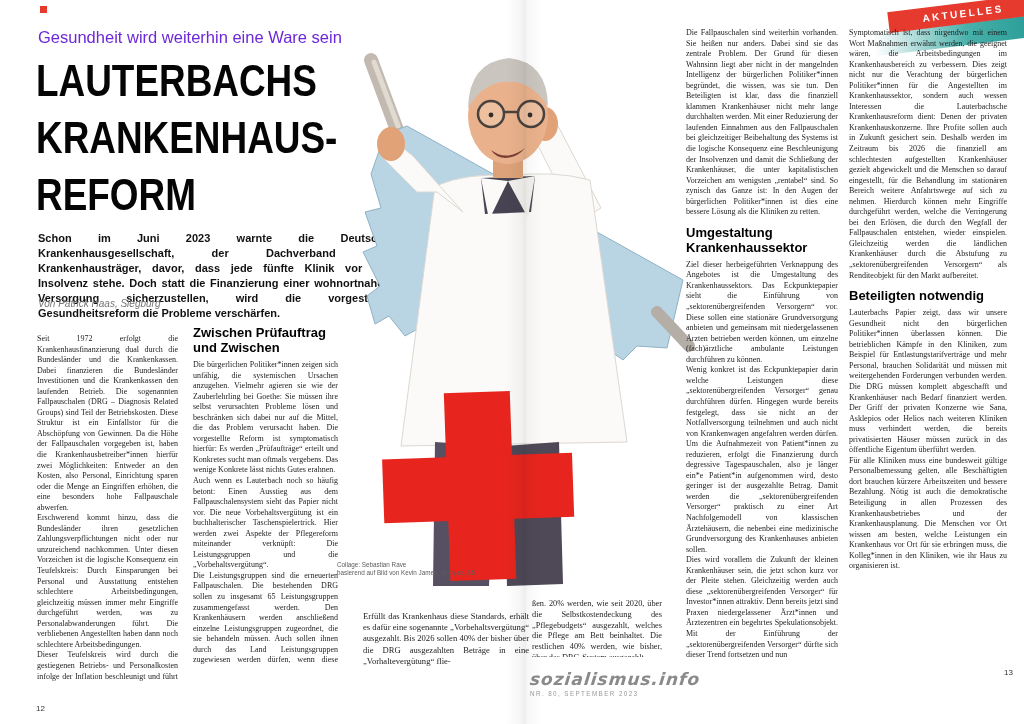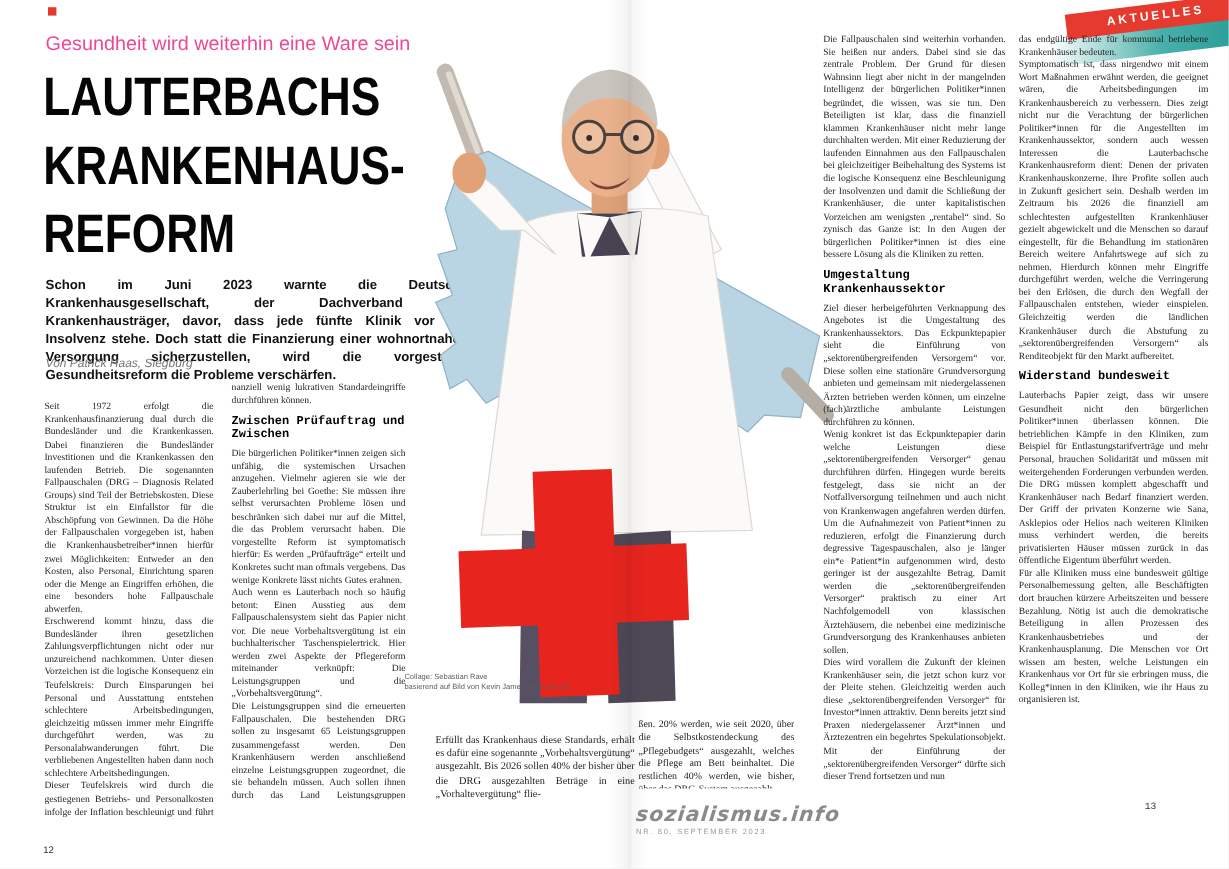--- a/index.html
+++ b/index.html
@@ -7,47 +7,47 @@
           font-family:"Liberation Serif",serif;color:#1d1d1d;margin:0 auto;}
   .gutter{position:absolute;left:506px;top:0;width:36px;height:724px;pointer-events:none;
           background:linear-gradient(90deg,rgba(0,0,0,0) 0%,rgba(0,0,0,0.045) 45%,rgba(0,0,0,0.07) 52%,rgba(0,0,0,0.03) 60%,rgba(0,0,0,0) 100%);}
   .corner-square{position:absolute;left:40px;top:6px;width:7px;height:7px;background:#e63a2e;}
   .badge{position:absolute;right:-14px;top:3px;width:150px;height:21px;background:#e63a2e;
          transform:rotate(-7deg);display:flex;align-items:center;justify-content:center;
          font-family:"Liberation Sans",sans-serif;font-weight:bold;font-size:10px;letter-spacing:2.4px;color:#fff;}
   .badge-teal{position:absolute;right:-20px;top:24px;width:170px;height:22px;transform:rotate(-7deg);
          background:linear-gradient(90deg,rgba(41,162,155,0) 0%,rgba(41,162,155,.85) 55%,#239a93 100%);}
   .kicker{position:absolute;left:38px;top:28px;font-family:"Liberation Sans",sans-serif;
-          font-size:16.5px;color:#ec4899;}
+          font-size:16.5px;color:#6d28d9;}
   .title{position:absolute;left:36px;top:52px;margin:0;font-family:"Liberation Sans",sans-serif;
          font-weight:900;font-size:45px;line-height:57px;color:#050505;letter-spacing:0;
          transform:scaleX(.82);transform-origin:left top;white-space:nowrap;}
   .title span{display:block;}
   .lead{position:absolute;left:38px;top:231px;width:352px;margin:0;
         font-family:"Liberation Sans",sans-serif;font-weight:bold;font-size:11px;line-height:15px;
         text-align:justify;color:#111;}
   .byline{position:absolute;left:38px;top:298px;margin:0;font-family:"Liberation Sans",sans-serif;
           font-style:italic;font-size:10px;color:#767676;}
   .col{position:absolute;overflow:hidden;}
   .col p{margin:0;font-size:8px;line-height:10.55px;text-align:justify;hyphens:auto;}
-  .col h3{margin:7px 0 5px 0;font-family:Liberation Mono, monospace;font-size:10px;color:#000;}
+  .col h3{margin:7px 0 5px 0;font-family:Liberation Sans, sans-serif;font-size:13px;color:#000;}
   .col-l1{left:37px;top:334px;width:141px;height:348px;}
   .col-l2{left:193px;top:318px;width:145px;height:348px;}
   .col-o1{left:363px;top:611px;width:166px;height:56px;}
   .col-o1 p{font-size:8.6px;line-height:11.2px;}
   .col-o2{left:532px;top:599px;width:130px;height:58px;}
   .col-o2 p{font-size:8.3px;line-height:10.8px;}
   .col-r1{left:686px;top:28px;width:152px;height:640px;}
   .col-r2{left:849px;top:28px;width:158px;height:640px;}
   .figure{position:absolute;left:285px;top:16px;width:410px;height:592px;}
   .caption{position:absolute;left:337px;top:561px;font-family:"Liberation Sans",sans-serif;
            font-size:6.3px;line-height:8px;color:#5c5c5c;}
   .pageno{position:absolute;top:668px;font-family:"Liberation Sans",sans-serif;font-size:8px;color:#333;}
   .pageno-left{left:36px;margin-top:36px;}
-  .pageno-right{left:954px;font-family:Liberation Mono, monospace;}
+  .pageno-right{left:1004px;}
   .footer{position:absolute;left:530px;top:670px;color:#8d8d8d;}
   .footer .logo{font-family:"DejaVu Sans",sans-serif;font-weight:bold;font-style:italic;
                 font-size:17px;letter-spacing:1px;transform:skewX(-6deg);transform-origin:left;
                 color:#8a8a8a;line-height:19px;}
   .footer .issue{font-family:"Liberation Sans",sans-serif;font-size:6.3px;letter-spacing:1.4px;
                  color:#9a9a9a;text-transform:uppercase;margin-top:1px;}
 </style>
 </head>
 <body>
 
@@ -65,21 +65,20 @@
   </h1>
   <p class="lead">Schon im Juni 2023 warnte die Deutsche Krankenhausgesellschaft, der Dachverband der Krankenhausträger, davor, dass jede fünfte Klinik vor der Insolvenz stehe. Doch statt die Finanzierung einer wohnortnahen Versorgung sicherzustellen, wird die vorgestellte Gesundheitsreform die Probleme verschärfen.</p>
   <p class="byline">Von Patrick Haas, Siegburg</p>
 
   <div class="col col-l1">
     <p>Seit 1972 erfolgt die Krankenhausfinanzierung dual durch die Bundesländer und die Krankenkassen. Dabei finanzieren die Bundesländer Investitionen und die Krankenkassen den laufenden Betrieb. Die sogenannten Fallpauschalen (DRG – Diagnosis Related Groups) sind Teil der Betriebskosten. Diese Struktur ist ein Einfallstor für die Abschöpfung von Gewinnen. Da die Höhe der Fallpauschalen vorgegeben ist, haben die Krankenhausbetreiber*innen hierfür zwei Möglichkeiten: Entweder an den Kosten, also Personal, Einrichtung sparen oder die Menge an Eingriffen erhöhen, die eine besonders hohe Fallpauschale abwerfen.</p>
     <p>Erschwerend kommt hinzu, dass die Bundesländer ihren gesetzlichen Zahlungsverpflichtungen nicht oder nur unzureichend nachkommen. Unter diesen Vorzeichen ist die logische Konsequenz ein Teufelskreis: Durch Einsparungen bei Personal und Ausstattung entstehen schlechtere Arbeitsbedingungen, gleichzeitig müssen immer mehr Eingriffe durchgeführt werden, was zu Personalabwanderungen führt. Die verbliebenen Angestellten haben dann noch schlechtere Arbeitsbedingungen.</p>
     <p>Dieser Teufelskreis wird durch die gestiegenen Betriebs- und Personalkosten infolge der Inflation beschleunigt und führt zu drohenden Insolvenzen bei Kliniken, die wenig spezialisiert sind und „nur“ die fi-</p>
   </div>
   <div class="col col-l2">
-    <p>nanziell wenig lukrativen Standardeingriffe durchführen können.</p>
     <h3>Zwischen Prüfauftrag und Zwischen</h3>
     <p>Die bürgerlichen Politiker*innen zeigen sich unfähig, die systemischen Ursachen anzugehen. Vielmehr agieren sie wie der Zauberlehrling bei Goethe: Sie müssen ihre selbst verursachten Probleme lösen und beschränken sich dabei nur auf die Mittel, die das Problem verursacht haben. Die vorgestellte Reform ist symptomatisch hierfür: Es werden „Prüfaufträge“ erteilt und Konkretes sucht man oftmals vergebens. Das wenige Konkrete lässt nichts Gutes erahnen.</p>
     <p>Auch wenn es Lauterbach noch so häufig betont: Einen Ausstieg aus dem Fallpauschalensystem sieht das Papier nicht vor. Die neue Vorbehaltsvergütung ist ein buchhalterischer Taschenspielertrick. Hier werden zwei Aspekte der Pflegereform miteinander verknüpft: Die Leistungsgruppen und die „Vorbehaltsvergütung“.</p>
     <p>Die Leistungsgruppen sind die erneuerten Fallpauschalen. Die bestehenden DRG sollen zu insgesamt 65 Leistungsgruppen zusammengefasst werden. Den Krankenhäusern werden anschließend einzelne Leistungsgruppen zugeordnet, die sie behandeln müssen. Auch sollen ihnen durch das Land Leistungsgruppen zugewiesen werden dürfen, wenn diese Leistung nicht in angemessenen Umkreis angeboten wird.</p>
   </div>
 
   <svg class="figure" viewBox="0 0 410 592" aria-hidden="true">
 
     <line x1="86" y1="44" x2="112" y2="114" stroke="#c2bab0" stroke-width="14" stroke-linecap="round"></line>
     <line x1="89" y1="46" x2="113" y2="110" stroke="#e0dad1" stroke-width="5" stroke-linecap="round"></line>
@@ -132,23 +131,22 @@
   </div>
 
   <div class="col col-r1">
     <p>Die Fallpauschalen sind weiterhin vorhanden. Sie heißen nur anders. Dabei sind sie das zentrale Problem. Der Grund für diesen Wahnsinn liegt aber nicht in der mangelnden Intelligenz der bürgerlichen Politiker*innen begründet, die wissen, was sie tun. Den Beteiligten ist klar, dass die finanziell klammen Krankenhäuser nicht mehr lange durchhalten werden. Mit einer Reduzierung der laufenden Einnahmen aus den Fallpauschalen bei gleichzeitiger Beibehaltung des Systems ist die logische Konsequenz eine Beschleunigung der Insolvenzen und damit die Schließung der Krankenhäuser, die unter kapitalistischen Vorzeichen am wenigsten „rentabel“ sind. So zynisch das Ganze ist: In den Augen der bürgerlichen Politiker*innen ist dies eine bessere Lösung als die Kliniken zu retten.</p>
     <h3>Umgestaltung Krankenhaussektor</h3>
     <p>Ziel dieser herbeigeführten Verknappung des Angebotes ist die Umgestaltung des Krankenhaussektors. Das Eckpunktepapier sieht die Einführung von „sektorenübergreifenden Versorgern“ vor. Diese sollen eine stationäre Grundversorgung anbieten und gemeinsam mit niedergelassenen Ärzten betrieben werden können, um einzelne (fach)ärztliche ambulante Leistungen durchführen zu können.</p>
     <p>Wenig konkret ist das Eckpunktepapier darin welche Leistungen diese „sektorenübergreifenden Versorger“ genau durchführen dürfen. Hingegen wurde bereits festgelegt, dass sie nicht an der Notfallversorgung teilnehmen und auch nicht von Krankenwagen angefahren werden dürfen. Um die Aufnahmezeit von Patient*innen zu reduzieren, erfolgt die Finanzierung durch degressive Tagespauschalen, also je länger ein*e Patient*in aufgenommen wird, desto geringer ist der ausgezahlte Betrag. Damit werden die „sektorenübergreifenden Versorger“ praktisch zu einer Art Nachfolgemodell von klassischen Ärztehäusern, die nebenbei eine medizinische Grundversorgung des Krankenhauses anbieten sollen.</p>
     <p>Dies wird vorallem die Zukunft der kleinen Krankenhäuser sein, die jetzt schon kurz vor der Pleite stehen. Gleichzeitig werden auch diese „sektorenübergreifenden Versorger“ für Investor*innen attraktiv. Denn bereits jetzt sind Praxen niedergelassener Ärzt*innen und Ärztezentren ein begehrtes Spekulationsobjekt. Mit der Einführung der „sektorenübergreifenden Versorger“ dürfte sich dieser Trend fortsetzen und nun</p>
   </div>
   <div class="col col-r2">
-    <p>das endgültige Ende für kommunal betriebene Krankenhäuser bedeuten.</p>
     <p>Symptomatisch ist, dass nirgendwo mit einem Wort Maßnahmen erwähnt werden, die geeignet wären, die Arbeitsbedingungen im Krankenhausbereich zu verbessern. Dies zeigt nicht nur die Verachtung der bürgerlichen Politiker*innen für die Angestellten im Krankenhaussektor, sondern auch wessen Interessen die Lauterbachsche Krankenhausreform dient: Denen der privaten Krankenhauskonzerne. Ihre Profite sollen auch in Zukunft gesichert sein. Deshalb werden im Zeitraum bis 2026 die finanziell am schlechtesten aufgestellten Krankenhäuser gezielt abgewickelt und die Menschen so darauf eingestellt, für die Behandlung im stationären Bereich weitere Anfahrtswege auf sich zu nehmen. Hierdurch können mehr Eingriffe durchgeführt werden, welche die Verringerung bei den Erlösen, die durch den Wegfall der Fallpauschalen entstehen, wieder einspielen. Gleichzeitig werden die ländlichen Krankenhäuser durch die Abstufung zu „sektorenübergreifenden Versorgern“ als Renditeobjekt für den Markt aufbereitet.</p>
-    <h3>Widerstand bundesweit</h3>
+    <h3>Beteiligten notwendig</h3>
     <p>Lauterbachs Papier zeigt, dass wir unsere Gesundheit nicht den bürgerlichen Politiker*innen überlassen können. Die betrieblichen Kämpfe in den Kliniken, zum Beispiel für Entlastungstarifverträge und mehr Personal, brauchen Solidarität und müssen mit weitergehenden Forderungen verbunden werden. Die DRG müssen komplett abgeschafft und Krankenhäuser nach Bedarf finanziert werden. Der Griff der privaten Konzerne wie Sana, Asklepios oder Helios nach weiteren Kliniken muss verhindert werden, die bereits privatisierten Häuser müssen zurück in das öffentliche Eigentum überführt werden.</p>
     <p>Für alle Kliniken muss eine bundesweit gültige Personalbemessung gelten, alle Beschäftigten dort brauchen kürzere Arbeitszeiten und bessere Bezahlung. Nötig ist auch die demokratische Beteiligung in allen Prozessen des Krankenhausbetriebes und der Krankenhausplanung. Die Menschen vor Ort wissen am besten, welche Leistungen ein Krankenhaus vor Ort für sie erbringen muss, die Kolleg*innen in den Kliniken, wie ihr Haus zu organisieren ist.</p>
   </div>
 
   <div class="footer">
     <div class="logo">sozialismus.info</div>
     <div class="issue">Nr. 80, September 2023</div>
   </div>
   <div class="pageno pageno-left">12</div>
   <div class="pageno pageno-right">13</div>

